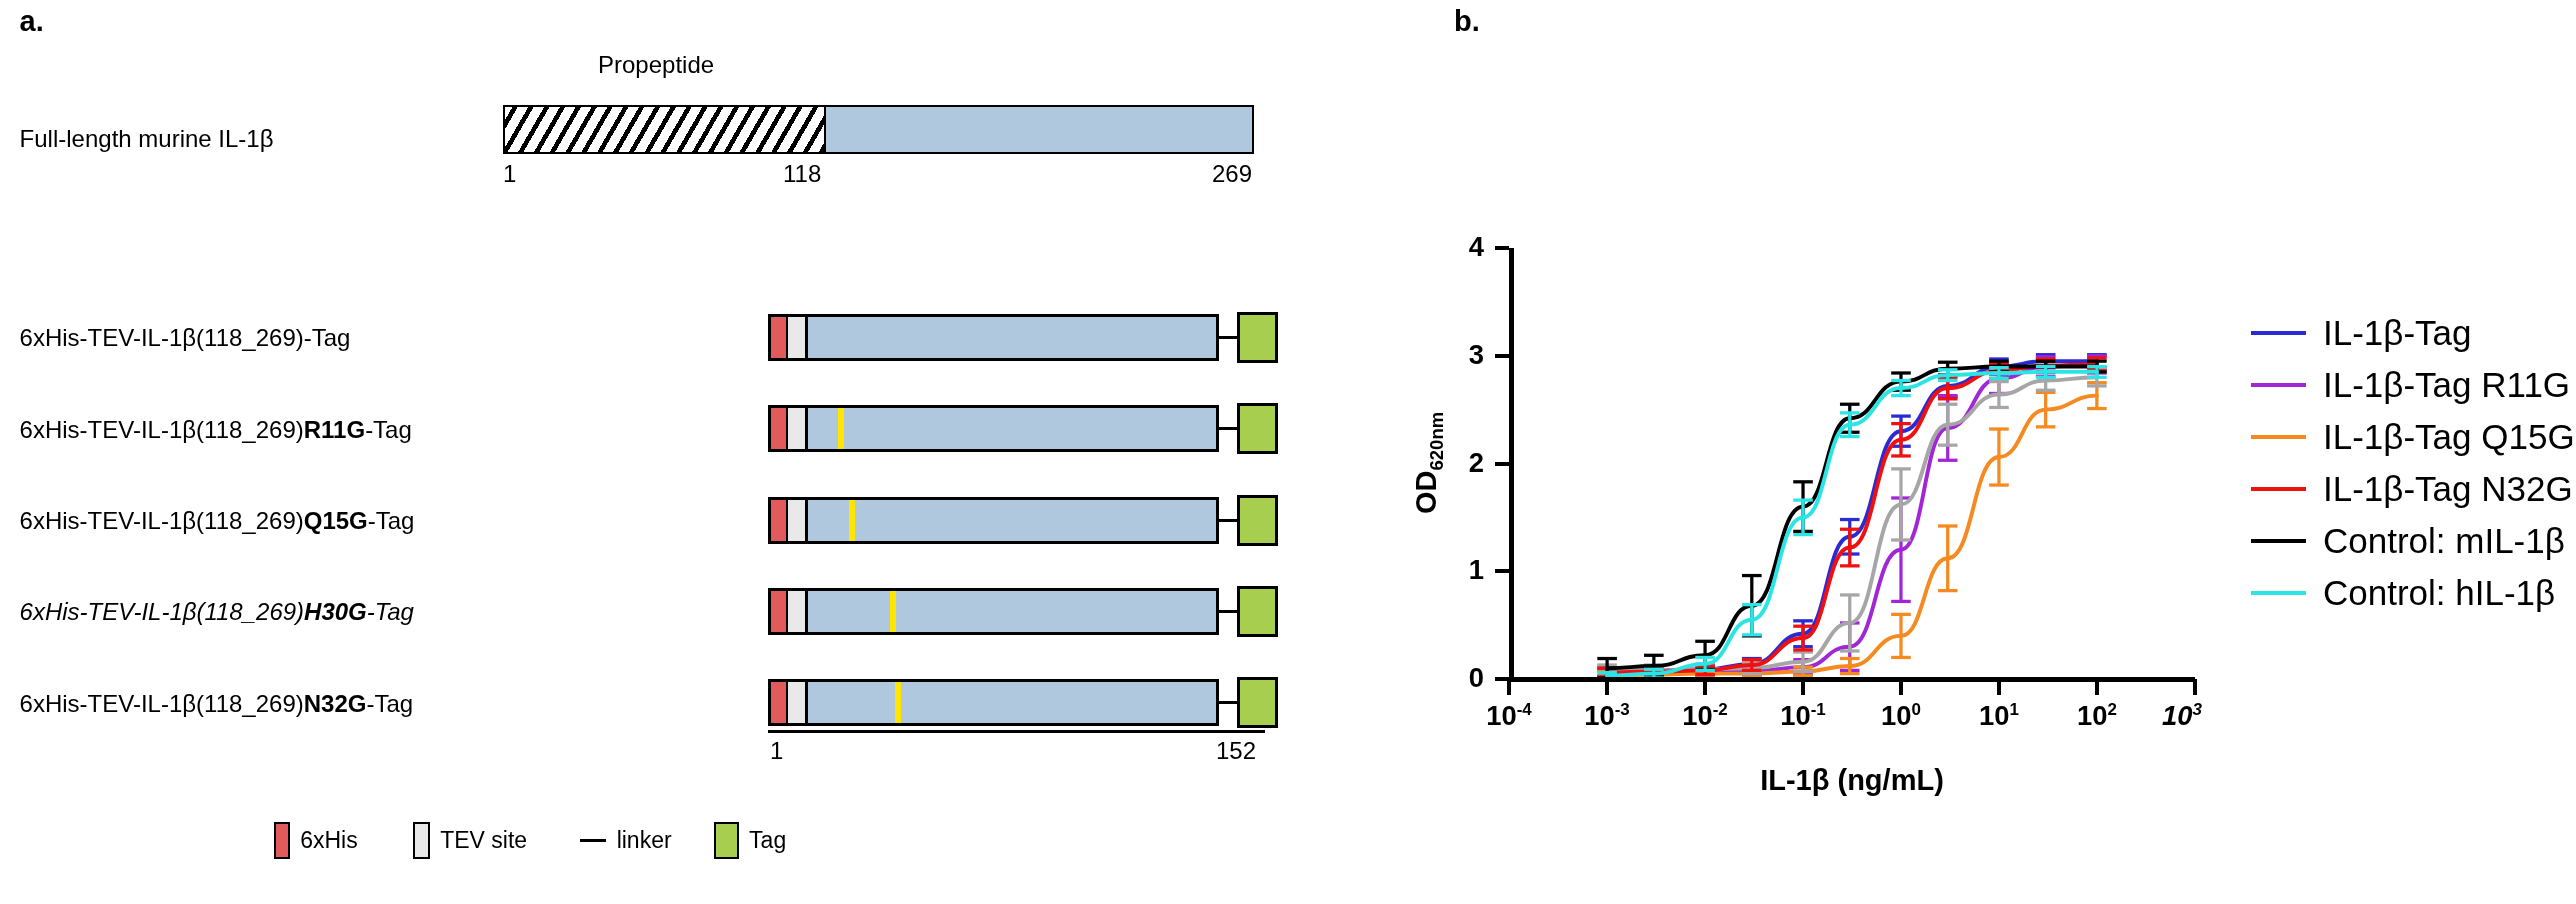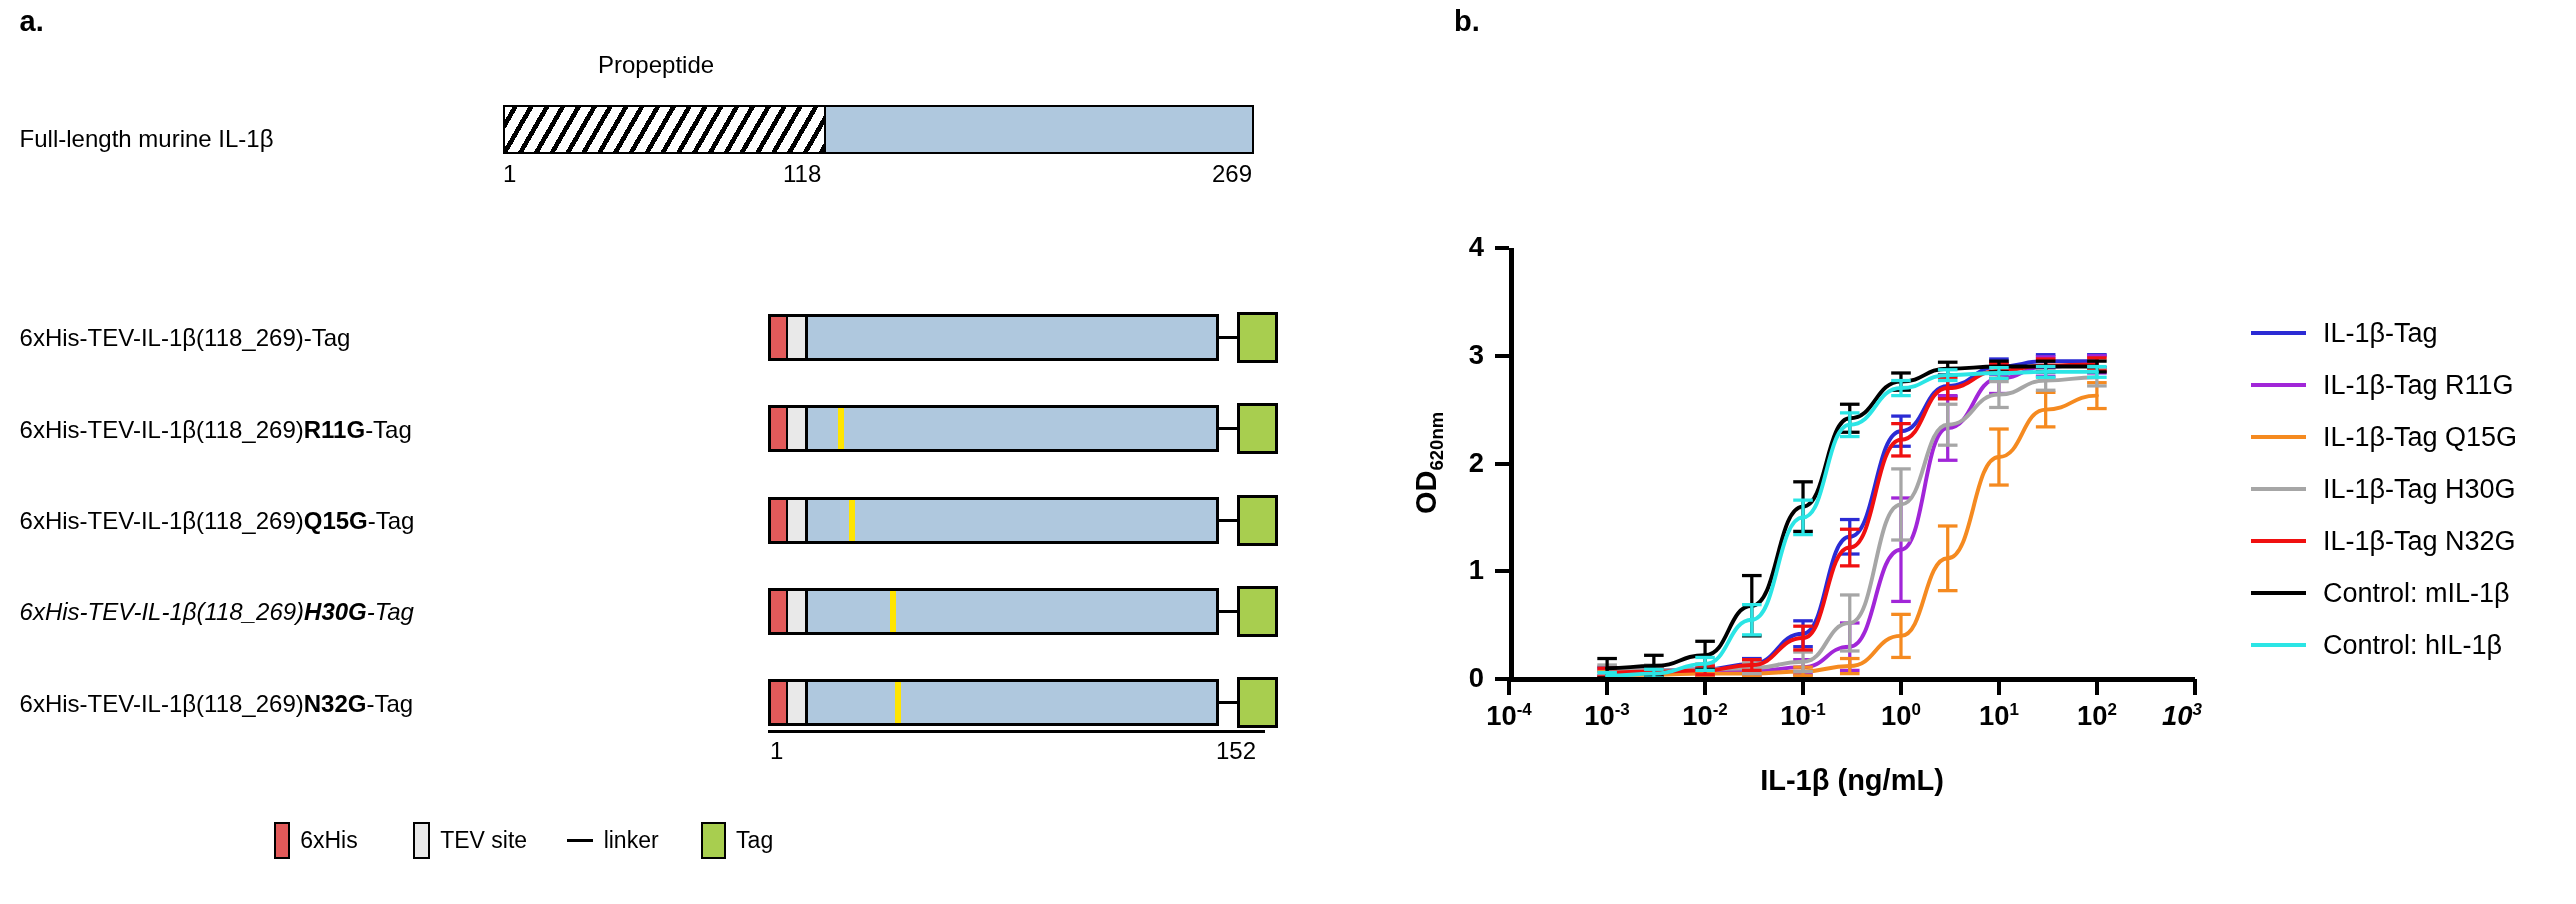--- a/index.html
+++ b/index.html
@@ -58,21 +58,21 @@
   .xtick{position:absolute;top:431px;width:3.9px;height:15.7px;background:#000;}
   .xtlab{position:absolute;top:452px;font-size:27.4px;font-weight:bold;
          transform:translateX(-50%);white-space:nowrap;}
   .xtlab sup{font-size:0.62em;}
   #ylabel{position:absolute;left:-131px;top:196px;font-size:29px;font-weight:bold;
           transform:rotate(-90deg);transform-origin:center;white-space:nowrap;}
   #ylabel sub{font-size:0.64em;}
   #xlabel{position:absolute;left:0;top:516px;width:686px;text-align:center;
           font-size:29px;font-weight:bold;}
 
-  #chart-legend{position:absolute;left:905px;top:307px;font-size:27px;}
+  #chart-legend{position:absolute;left:905px;top:307px;font-size:35px;}
   .leg-row{display:flex;align-items:center;gap:17px;height:52px;}
   .leg-line{width:55px;height:3.9px;flex:none;}
   svg{display:block;}
 </style>
 </head>
 <body>
 
 <div id="panel-a">
 
   <div class="panel-letter" style="left:19.6px;top:5.2px;">a.</div>
@@ -152,21 +152,21 @@
 
   <div id="axis-line" style="left:768px;top:730px;width:497px;"></div>
   <div class="tick-num" style="left:770px;top:737px;">1</div>
   <div class="tick-num" style="left:1216px;top:737px;">152</div>
 
   <div id="key">
       <div class="key-item" style="margin-right: 38px;">
         <div class="k-his"></div>
         <span>6xHis</span>
       </div>
-      <div class="key-item" style="margin-right: 23px;">
+      <div class="key-item" style="margin-right: 36px;">
         <div class="k-tev"></div>
         <span>TEV site</span>
       </div>
       <div class="key-item" style="margin-right: 25px; justify-content: space-between;">
         <div class="k-link"></div>
         <span>linker</span>
       </div>
       <div class="key-item" style="margin-right: 8px;">
         <div class="k-tag"></div>
         <span>Tag</span>
@@ -629,24 +629,20 @@
       </div>
       <div class="leg-row">
         <div class="leg-line" style="background: rgb(161, 38, 216);"></div>
         <span>IL-1β-Tag R11G</span>
       </div>
       <div class="leg-row">
         <div class="leg-line" style="background: rgb(245, 138, 32);"></div>
         <span>IL-1β-Tag Q15G</span>
       </div>
       <div class="leg-row">
-        <div class="leg-line" style="background: rgb(166, 166, 166);"></div>
-        <span>IL-1β-Tag H30G</span>
-      </div>
-      <div class="leg-row">
         <div class="leg-line" style="background: rgb(240, 16, 16);"></div>
         <span>IL-1β-Tag N32G</span>
       </div>
       <div class="leg-row">
         <div class="leg-line" style="background: rgb(0, 0, 0);"></div>
         <span>Control: mIL-1β</span>
       </div>
       <div class="leg-row">
         <div class="leg-line" style="background: rgb(43, 229, 229);"></div>
         <span>Control: hIL-1β</span>

